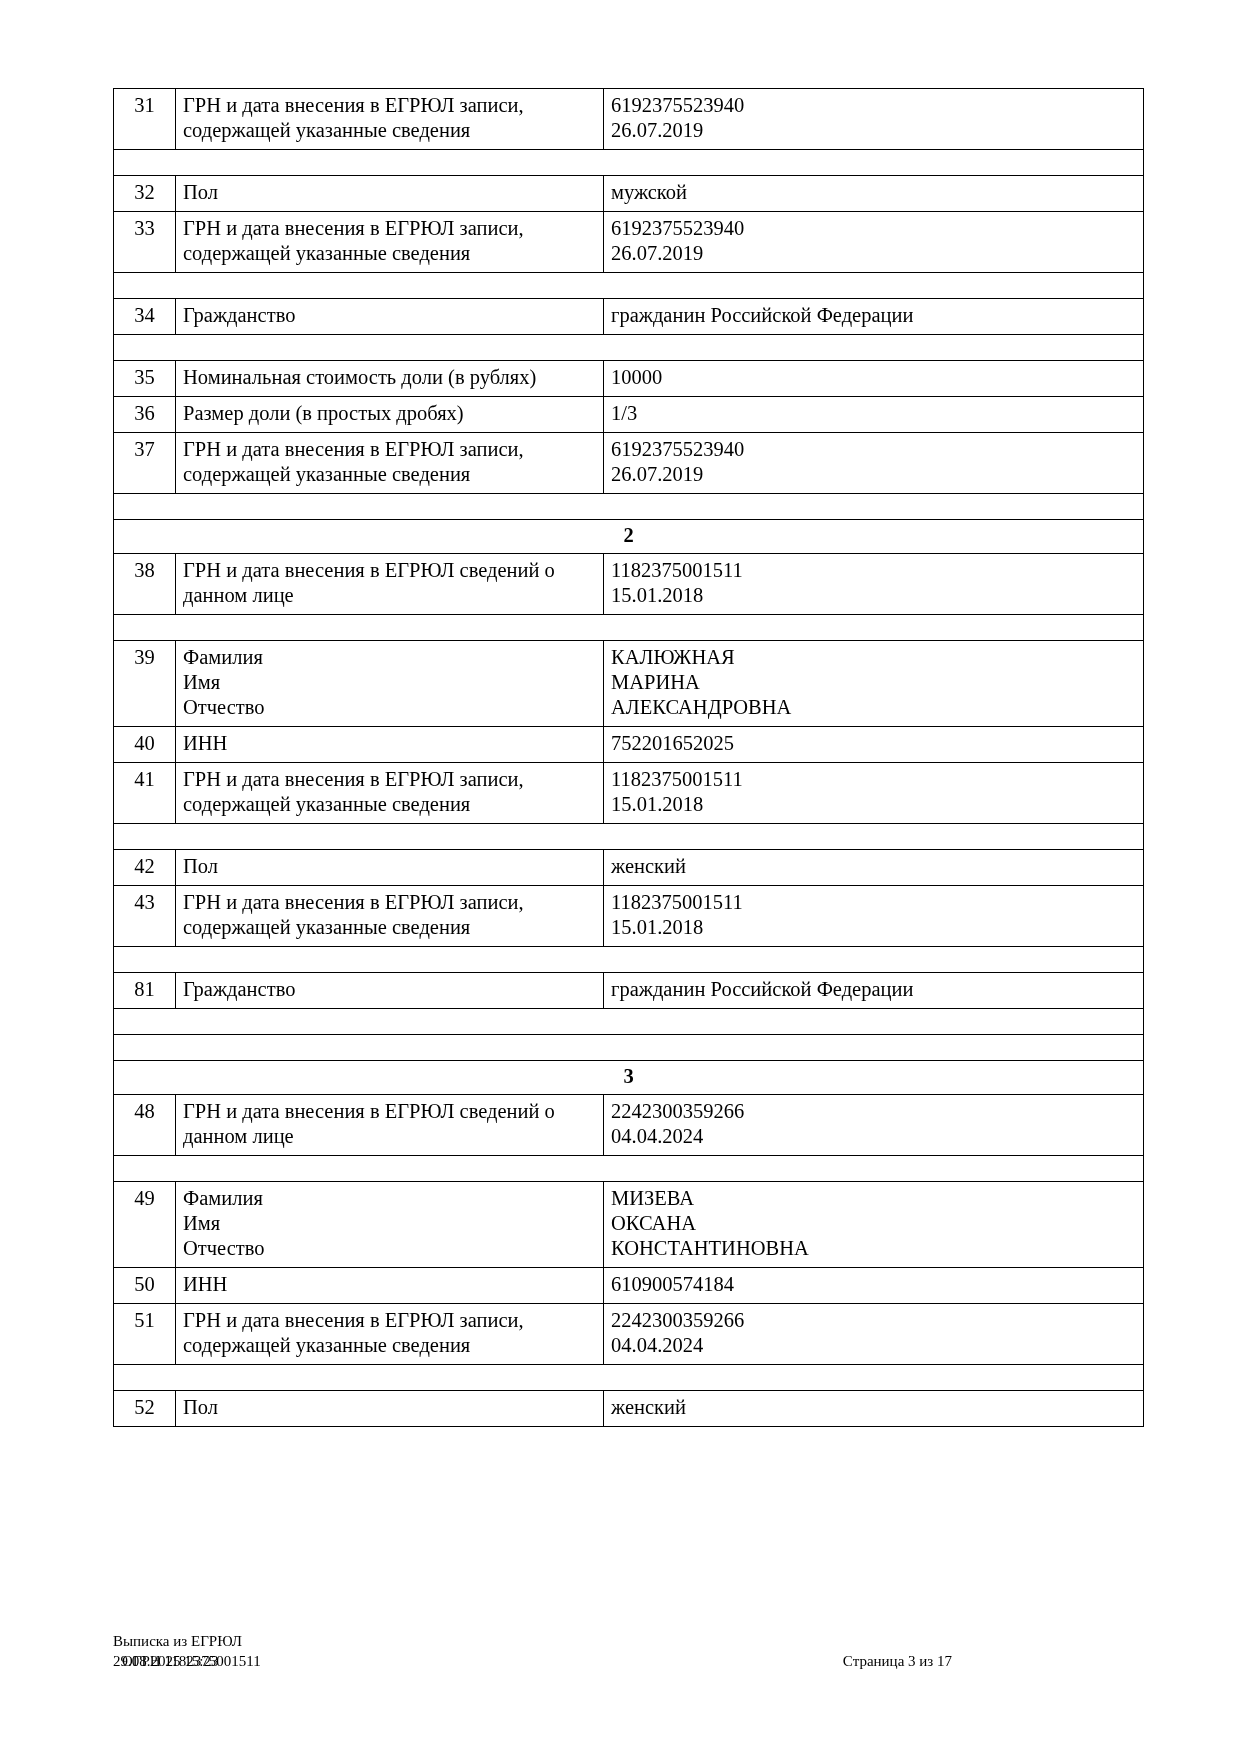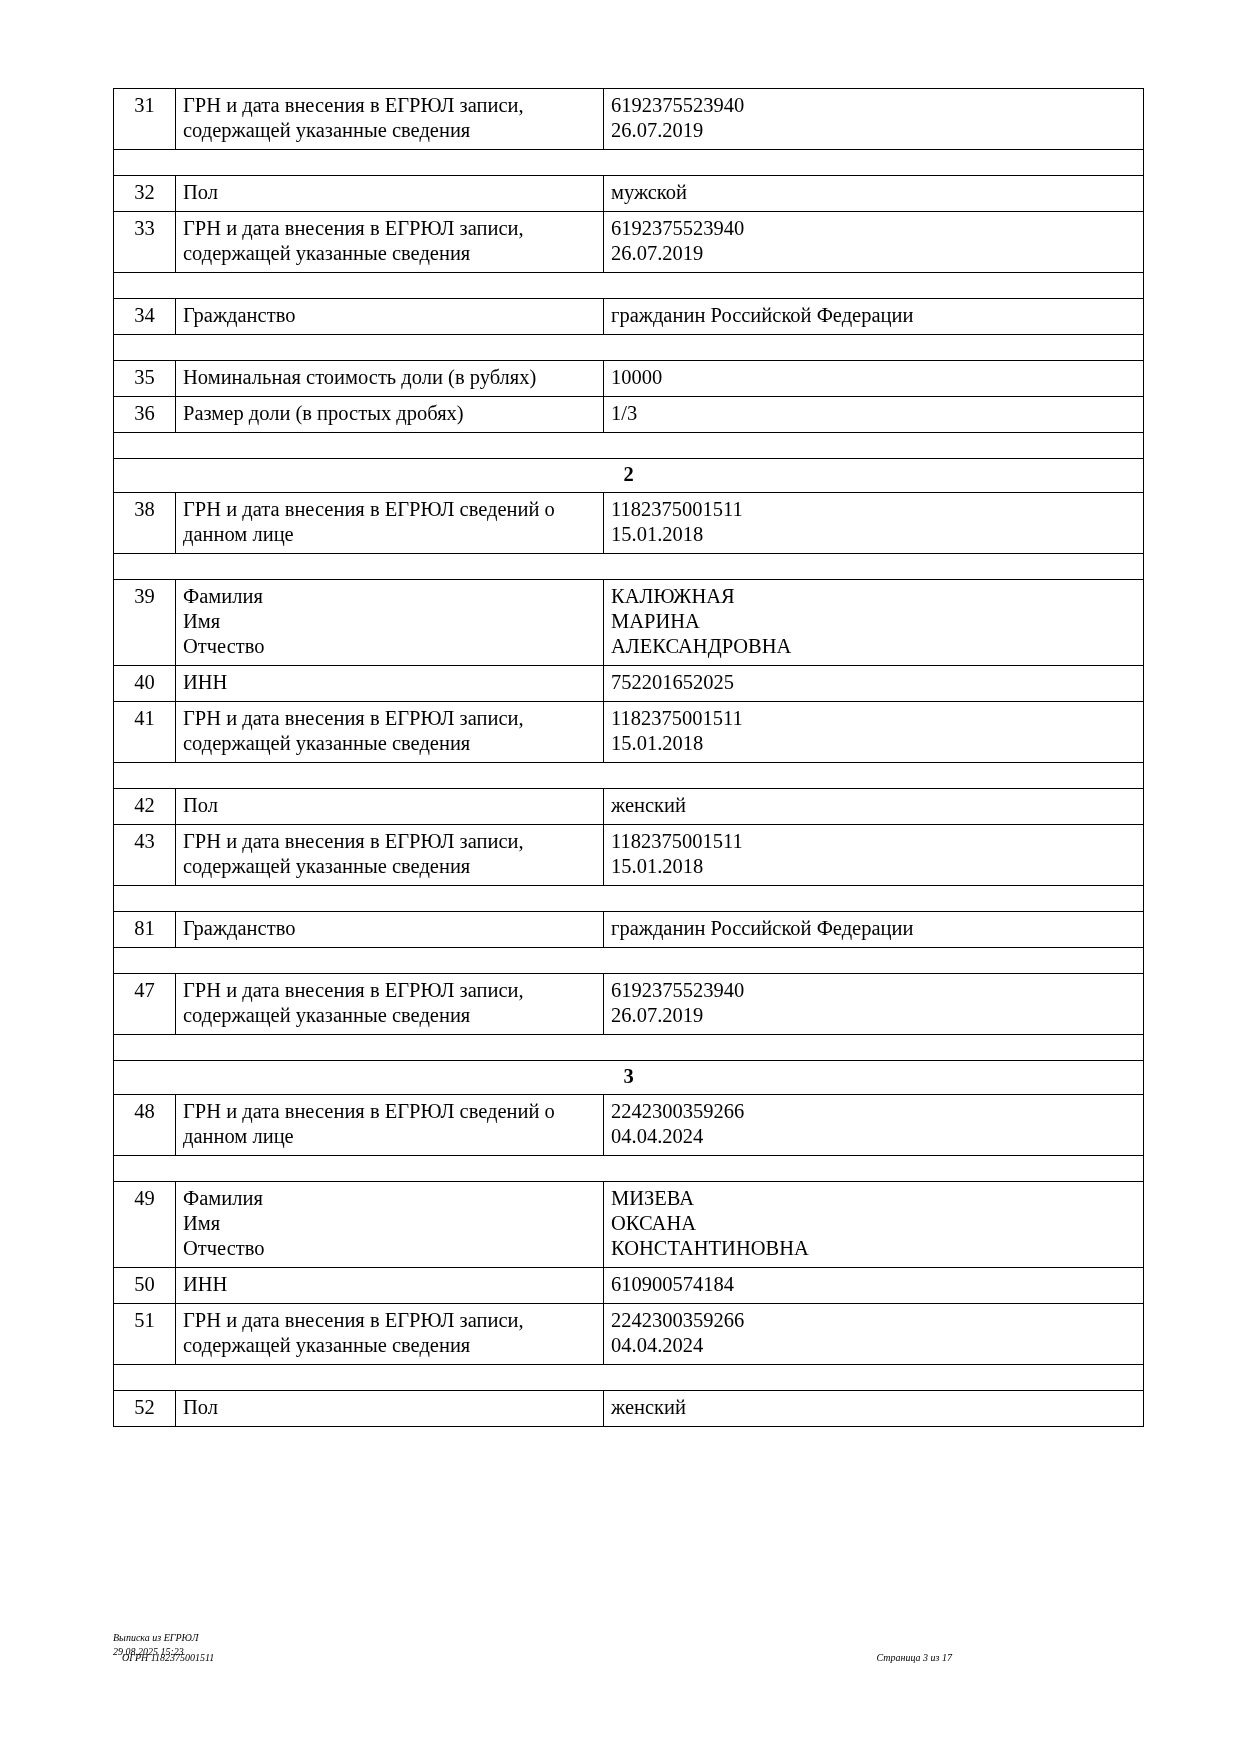--- a/index.html
+++ b/index.html
@@ -60,23 +60,22 @@
   .ml {
     white-space: pre-line;
   }
   
   .footer {
     position: absolute;
     left: 113px;
     right: 97px;
     bottom: 78px;
     height: 46px;
-    font-size: 10px;
+    font-size: 15px;
     line-height: 1.35;
-    font-style: italic;
   }
   .footer-left {
     position: absolute;
     left: 0;
     top: 0;
     white-space: pre-line;
   }
   .footer-center {
     position: absolute;
     left: 9px;
@@ -133,20 +132,27 @@
         </tr>
         <tr>
           <td class="c-num">35</td>
           <td class="c-label ml">Номинальная стоимость доли (в рублях)</td>
           <td class="c-value ml">10000</td>
         </tr>
         <tr>
           <td class="c-num">36</td>
           <td class="c-label ml">Размер доли (в простых дробях)</td>
           <td class="c-value ml">1/3</td>
+        </tr>
+        <tr>
+          <td class="c-num">37</td>
+          <td class="c-label ml">ГРН и дата внесения в ЕГРЮЛ записи,
+содержащей указанные сведения</td>
+          <td class="c-value ml">6192375523940
+26.07.2019</td>
         </tr>
         <tr class="spacer">
           <td colspan="3"></td>
         </tr>
         <tr class="group">
           <td colspan="3">2</td>
         </tr>
         <tr>
           <td class="c-num">38</td>
           <td class="c-label ml">ГРН и дата внесения в ЕГРЮЛ сведений о
@@ -197,27 +203,20 @@
           <td colspan="3"></td>
         </tr>
         <tr>
           <td class="c-num">81</td>
           <td class="c-label ml">Гражданство</td>
           <td class="c-value ml">гражданин Российской Федерации</td>
         </tr>
         <tr class="spacer">
           <td colspan="3"></td>
         </tr>
-        <tr>
-          <td class="c-num">47</td>
-          <td class="c-label ml">ГРН и дата внесения в ЕГРЮЛ записи,
-содержащей указанные сведения</td>
-          <td class="c-value ml">6192375523940
-26.07.2019</td>
-        </tr>
         <tr class="spacer">
           <td colspan="3"></td>
         </tr>
         <tr class="group">
           <td colspan="3">3</td>
         </tr>
         <tr>
           <td class="c-num">48</td>
           <td class="c-label ml">ГРН и дата внесения в ЕГРЮЛ сведений о
 данном лице</td>

